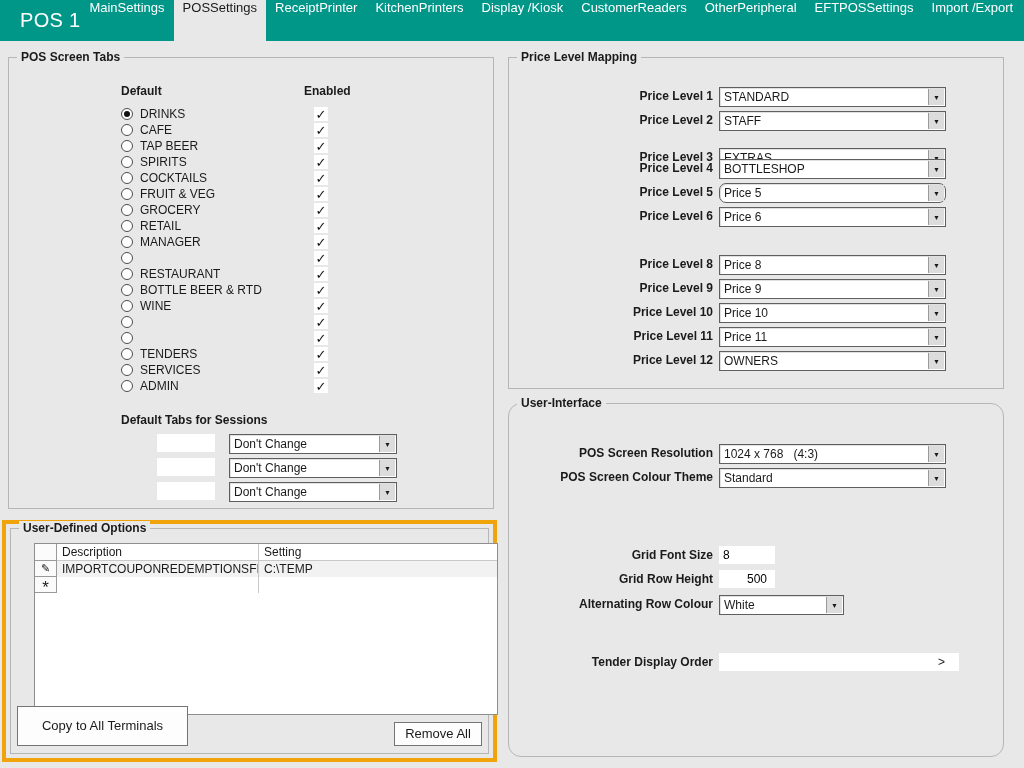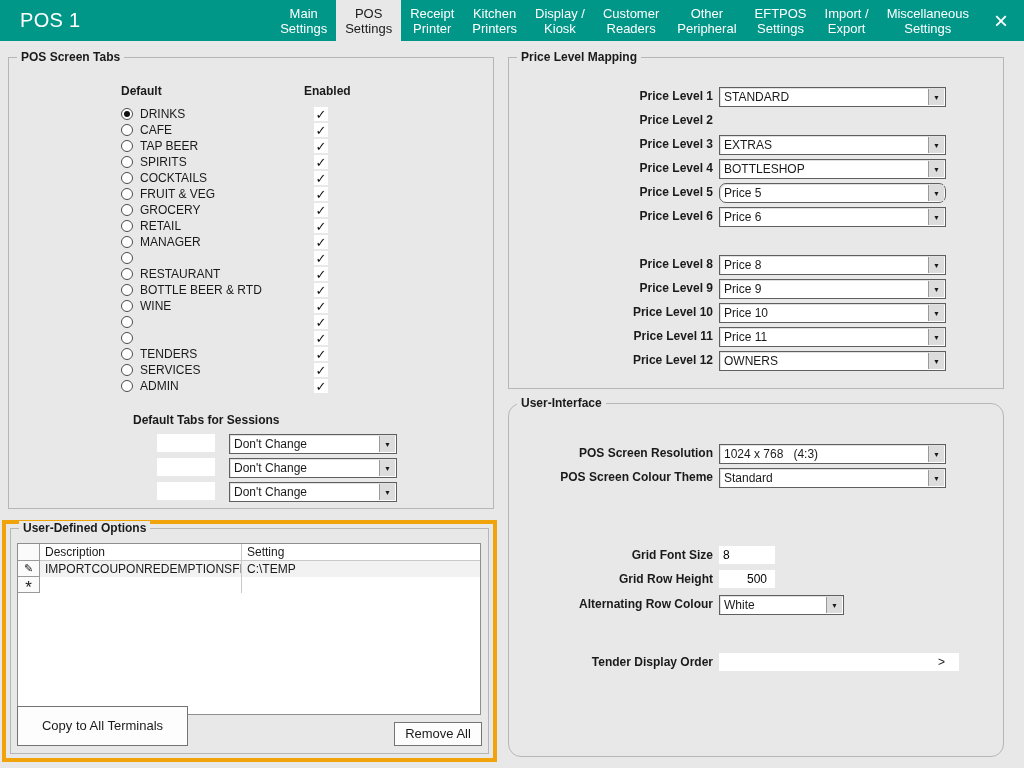--- a/index.html
+++ b/index.html
@@ -9,59 +9,59 @@
     background:#E8E8E8; color:#1a1a1a;
     font-family:"Liberation Sans","DejaVu Sans",sans-serif; font-size:12px;
   }
   
   .titlebar { position:absolute; left:0; top:0; width:1024px; height:41px;
     background:#009688; display:flex; align-items:stretch; }
   .app-title { color:#fff; font-size:20px; line-height:41px; padding-left:20px;
     flex:0 0 auto; letter-spacing:.3px; }
   .tabs { display:flex; margin-left:auto; }
   .tab { color:#fff; font-size:13px; line-height:15px; text-align:center;
-    display:flex; flex-direction:column; justify-content:center;
+    display:flex; flex-direction:row; justify-content:center;
     padding:0 9px; cursor:default; white-space:nowrap; }
   .tab.active { background:#E8E8E8; color:#1a1a1a; }
   .close-btn { width:46px; display:flex; align-items:center; justify-content:center;
     color:#fff; font-size:24px; font-weight:300; cursor:default; }
   
   .groupbox { position:absolute; border:1px solid #b6b6b6; }
   .gb-legend { position:absolute; top:-8px; left:8px; background:#E8E8E8;
     padding:0 4px; font-weight:bold; font-size:12px; white-space:nowrap; }
   
   #gb-pos-tabs { left:8px; top:57px; width:486px; height:452px; }
   .col-head { position:absolute; font-weight:bold; }
   .ps-row { position:absolute; left:112px; right:12px; height:16px; }
   .radio { position:absolute; left:0; top:2px; width:12px; height:12px;
     border:1px solid #4d4d4d; border-radius:50%; background:#fff; }
   .radio.on::after { content:""; position:absolute; left:2px; top:2px;
     width:6px; height:6px; border-radius:50%; background:#111; }
   .ps-label { position:absolute; left:19px; top:1px; line-height:15px; white-space:pre; }
   .check-box { position:absolute; left:193px; top:1px; width:14px; height:14px;
     background:#fff; display:flex; align-items:center; justify-content:center; }
   .check-box .check { color:#111; font-size:13px; font-weight:bold; line-height:13px; }
-  .sessions-heading { position:absolute; left:112px; top:355px; font-weight:bold;margin-left:12px; }
+  .sessions-heading { position:absolute; left:112px; top:355px; font-weight:bold; }
   .sess-row { position:absolute; left:0; right:0; height:20px; }
   .win-input { position:absolute; background:#fff; border:none; height:18px;
     font-family:inherit; font-size:12px; padding:0 4px; outline:none; }
   
   .dd { position:absolute; height:20px; background:#fff;
     border:1px solid #5f5f5f; box-shadow:inset 1px 1px 0 rgba(0,0,0,.12); }
   .dd-val { position:absolute; left:4px; top:2px; line-height:15px; white-space:pre; }
   .dd-btn { position:absolute; right:1px; top:1px; bottom:1px; width:16px;
     background:#dcdcdc; border-left:1px solid #999;
     display:flex; align-items:center; justify-content:center; }
   .dd-arrow { font-size:7px; color:#1a1a1a; line-height:7px; }
   
   #udo-wrap { position:absolute; left:2px; top:520px; width:495px; height:242px;
     border:4px solid #F0A30A; }
   #gb-udo { position:absolute; left:4px; top:4px; right:4px; bottom:4px;
     border:1px solid #b6b6b6; }
-  .udo-table { position:absolute; left:6px; top:14px; width:464px; height:172px;
+  .udo-table { position:absolute; left:23px; top:14px; width:464px; height:172px;
     background:#fff; border:1px solid #8e8e8e; }
   .udo-row { display:flex; width:100%; }
   .udo-row.header { height:17px; }
   .udo-row.data { height:16px; }
   .udo-c0 { flex:0 0 22px; border-right:1px solid #9a9a9a; border-bottom:1px solid #9a9a9a;
     display:flex; align-items:center; justify-content:center; background:#fbfbfb; }
   .udo-c1 { flex:0 0 202px; border-right:1px solid #c9c9c9; padding:1px 0 0 5px;
     overflow:hidden; white-space:nowrap; }
   .udo-c2 { flex:1 1 auto; padding:1px 0 0 5px; overflow:hidden; white-space:nowrap; }
   .udo-row.header .udo-c1, .udo-row.header .udo-c2 { border-bottom:1px solid #c9c9c9; }
@@ -333,22 +333,28 @@
       <span class="form-label">Price Level 1</span>
       <div class="dd" style="left:210px;width:227px;">
         <span class="dd-val">STANDARD</span>
         <span class="dd-btn">
           <span class="dd-arrow">▼</span>
         </span>
       </div>
     </div>
   <div class="form-row" style="top:53px">
       <span class="form-label">Price Level 2</span>
-    </div>
-  <div class="form-row" style="top:77px">
+      <div class="dd" style="left:210px;width:227px;">
+        <span class="dd-val">STAFF</span>
+        <span class="dd-btn">
+          <span class="dd-arrow">▼</span>
+        </span>
+      </div>
+    </div>
+  <div class="form-row" style="top:90px">
       <span class="form-label">Price Level 3</span>
       <div class="dd" style="left:210px;width:227px;">
         <span class="dd-val">EXTRAS</span>
         <span class="dd-btn">
           <span class="dd-arrow">▼</span>
         </span>
       </div>
     </div>
   <div class="form-row" style="top:101px">
       <span class="form-label">Price Level 4</span>

